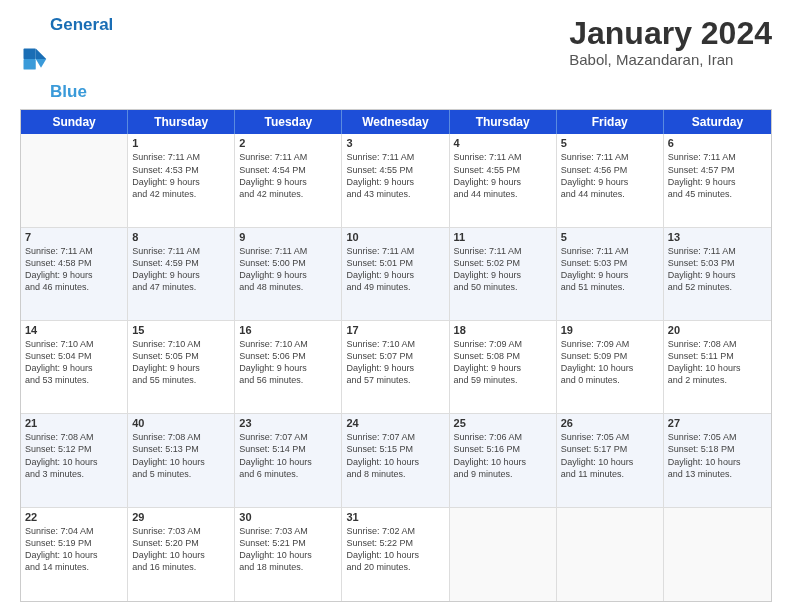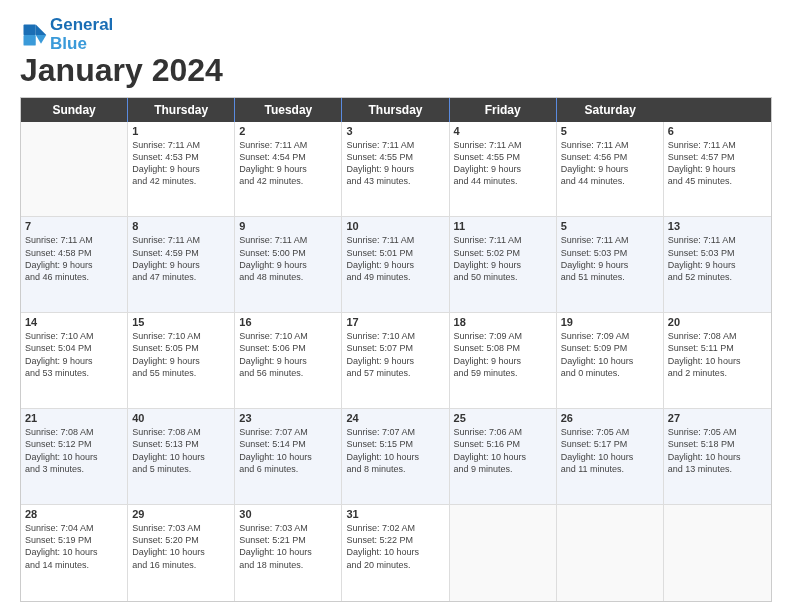--- a/index.html
+++ b/index.html
@@ -15,21 +15,20 @@
       height: 612px;
       padding: 16px 20px 10px 20px;
       display: flex;
       flex-direction: column;
     }
     .header {
       display: flex;
       justify-content: space-between;
       align-items: flex-start;
       margin-bottom: 8px;
-      flex-direction: column;
     }
     .logo {
       display: flex;
       align-items: center;
     }
     .logo-icon {
       width: 28px;
       height: 28px;
       margin-right: 2px;
       position: relative;
@@ -50,21 +49,21 @@
     }
     .calendar {
       flex: 1;
       display: flex;
       flex-direction: column;
       border: 1px solid #ccc;
     }
     .cal-header-row {
       display: grid;
       grid-template-columns: repeat(7, 1fr);
-      background: #404040;
+      background: #1d4ed8;
     }
     .cal-header-cell {
       color: #fff;
       font-size: 12px;
       font-weight: bold;
       text-align: center;
       padding: 5px 2px;
       border-right: 1px solid #5a8be0;
     }
     .cal-header-cell:last-child { border-right: none; }
@@ -109,33 +108,35 @@
   <div class="header">
     <div class="logo">
       <svg class="logo-icon" viewBox="0 0 32 32" width="36" height="36">
         <polygon points="18,4 30,16 18,16" fill="#1a6eb5"></polygon>
         <polygon points="18,16 30,16 24,26" fill="#3a9ad9"></polygon>
         <rect x="4" y="4" width="14" height="12" fill="#1a6eb5" rx="1"></rect>
         <rect x="4" y="16" width="14" height="12" fill="#3a9ad9" rx="1"></rect>
       </svg>
       <div>
         <div style="font-size:17px;font-weight:bold;color:#1a6eb5;line-height:1.1;">General</div>
-        <div style="font-size:17px;font-weight:bold;color:#3a9ad9;line-height:1.1;">Blue</div>
+        <div style="font-size:17px;font-weight:bold;color:#3a9ad9;line-height:1.1;margin-top:48px;">Blue</div>
       </div>
     </div>
     <div class="title-block">
       <h1>January 2024</h1>
+      <h2>Babol, Mazandaran, Iran</h2>
     </div>
   </div>
 
   <div class="calendar">
     <div class="cal-header-row">
     <div class="cal-header-cell">Sunday</div>
         <div class="cal-header-cell">Thursday</div>
         <div class="cal-header-cell">Tuesday</div>
+        <div class="cal-header-cell">Wednesday</div>
         <div class="cal-header-cell">Thursday</div>
         <div class="cal-header-cell">Friday</div>
         <div class="cal-header-cell">Saturday</div>
       </div>
     <div class="cal-body">
     <div class="cal-week">
           <div class="cal-cell empty"></div>
           <div class="cal-cell">
             <div class="day-num">1</div>
             <div class="day-info">Sunrise: 7:11 AM<br>Sunset: 4:53 PM<br>Daylight: 9 hours <br>and 42 minutes.</div>
@@ -246,21 +247,21 @@
             <div class="day-num">26</div>
             <div class="day-info">Sunrise: 7:05 AM<br>Sunset: 5:17 PM<br>Daylight: 10 hours <br>and 11 minutes.</div>
           </div>
           <div class="cal-cell alt">
             <div class="day-num">27</div>
             <div class="day-info">Sunrise: 7:05 AM<br>Sunset: 5:18 PM<br>Daylight: 10 hours <br>and 13 minutes.</div>
           </div>
         </div>
         <div class="cal-week">
           <div class="cal-cell">
-            <div class="day-num">28</div>
+            <div class="day-num">22</div>
             <div class="day-info">Sunrise: 7:04 AM<br>Sunset: 5:19 PM<br>Daylight: 10 hours <br>and 14 minutes.</div>
           </div>
           <div class="cal-cell">
             <div class="day-num">29</div>
             <div class="day-info">Sunrise: 7:03 AM<br>Sunset: 5:20 PM<br>Daylight: 10 hours <br>and 16 minutes.</div>
           </div>
           <div class="cal-cell">
             <div class="day-num">30</div>
             <div class="day-info">Sunrise: 7:03 AM<br>Sunset: 5:21 PM<br>Daylight: 10 hours <br>and 18 minutes.</div>
           </div>

